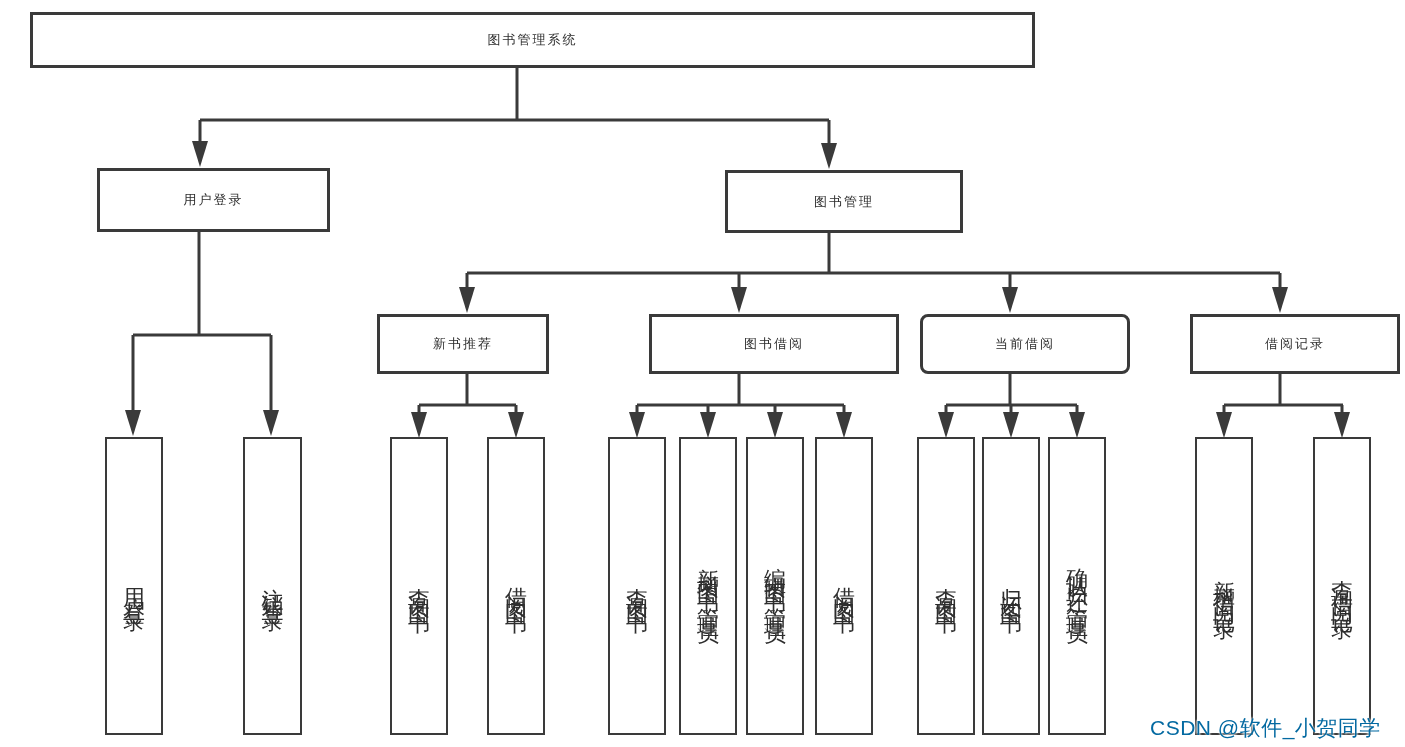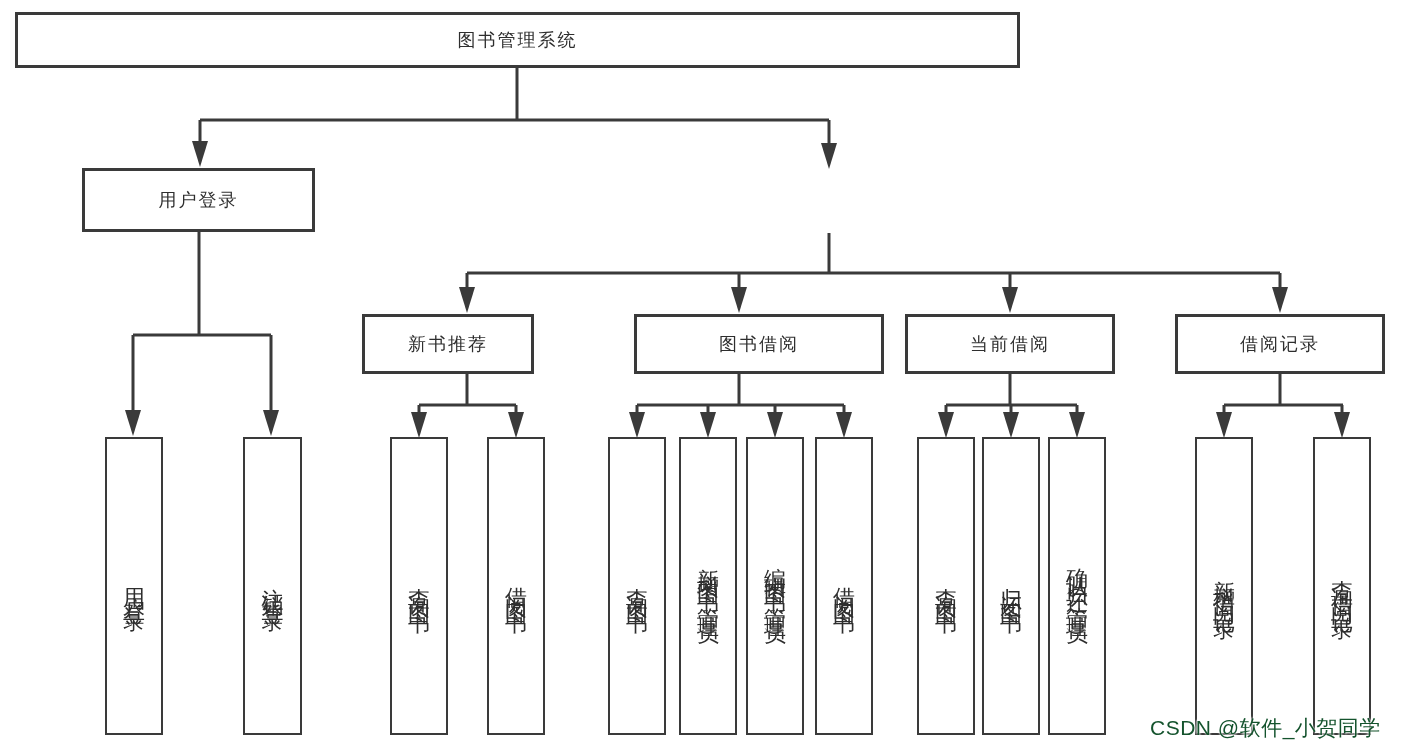--- a/index.html
+++ b/index.html
@@ -22,39 +22,40 @@
     background: #ffffff;
     border: 3px solid #3a3a3a;
     box-sizing: border-box;
     display: flex;
     align-items: center;
     justify-content: center;
     color: #2e2e2e;
     z-index: 2;
   }
   .hnode {
-    font-size: 18px;
+    font-size: 13px;
     letter-spacing: 2px;
     white-space: nowrap;
+    margin-left: 15px;
   }
   .vnode {
     writing-mode: vertical-rl;
     text-orientation: mixed;
     font-size: 22px;
     letter-spacing: 8px;
     border-width: 2.5px;
     line-height: 1;
   }
   .watermark {
     position: absolute;
     left: 1150px;
     top: 714px;
     z-index: 10;
     font-size: 21px;
-    color: #14532d;
+    color: #0369a1;
     letter-spacing: 0.5px;
     white-space: nowrap;
     text-shadow: 1px 1px 2px rgba(255,255,255,0.9), -1px -1px 2px rgba(255,255,255,0.9);
   }
 </style>
 </head>
 <body>
 
 <div id="stage">
 
@@ -86,24 +87,25 @@
       <polygon points="1003,412 1019,412 1011,438"></polygon>
       <polygon points="1069,412 1085,412 1077,438"></polygon>
       <polygon points="1216,412 1232,412 1224,438"></polygon>
       <polygon points="1334,412 1350,412 1342,438"></polygon>
     </g>
   </svg>
 
   <div class="node hnode" style="left:15px; top:12px; width:1005px; height:56px;">图书管理系统</div>
 
   <div class="node hnode" style="left:82px; top:168px; width:233px; height:64px;">用户登录</div>
+  <div class="node hnode" style="left:710px; top:170px; width:238px; height:63px;">图书管理</div>
 
   <div class="node hnode" style="left:362px; top:314px; width:172px; height:60px;">新书推荐</div>
   <div class="node hnode" style="left:634px; top:314px; width:250px; height:60px;">图书借阅</div>
-  <div class="node hnode" style="left:905px; top:314px; width:210px; height:60px;">当前借阅</div>
+  <div class="node hnode" style="left:905px; top:314px; width:210px; height:60px;border-radius:8px;">当前借阅</div>
   <div class="node hnode" style="left:1175px; top:314px; width:210px; height:60px;">借阅记录</div>
 
   <div class="node vnode" style="left:105px; top:437px; width:58px; height:298px;">用户登录</div>
   <div class="node vnode" style="left:243px; top:437px; width:59px; height:298px;">注销登录</div>
 
   <div class="node vnode" style="left:390px; top:437px; width:58px; height:298px;">查询图书</div>
   <div class="node vnode" style="left:487px; top:437px; width:58px; height:298px;">借阅图书</div>
 
   <div class="node vnode" style="left:608px; top:437px; width:58px; height:298px;">查询图书</div>
   <div class="node vnode" style="left:679px; top:437px; width:58px; height:298px;">新增图书（管理员）</div>

